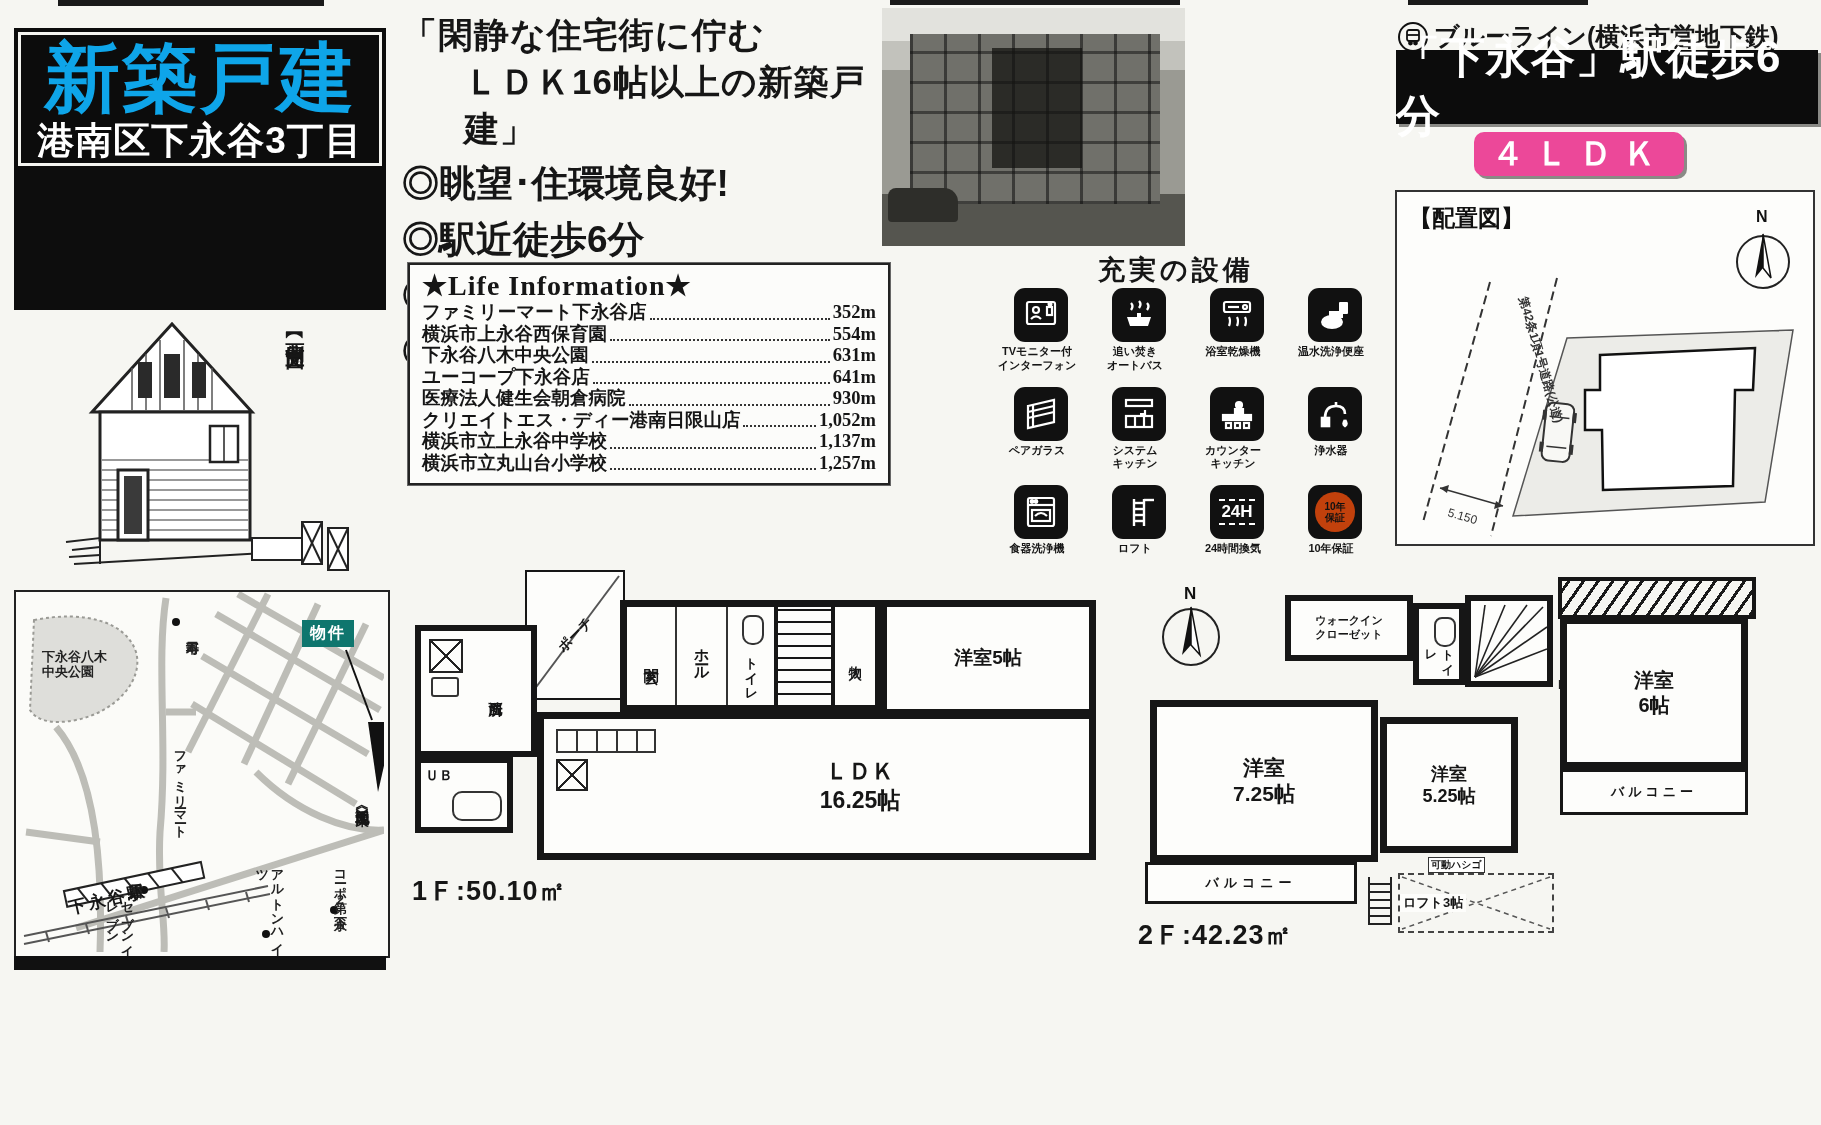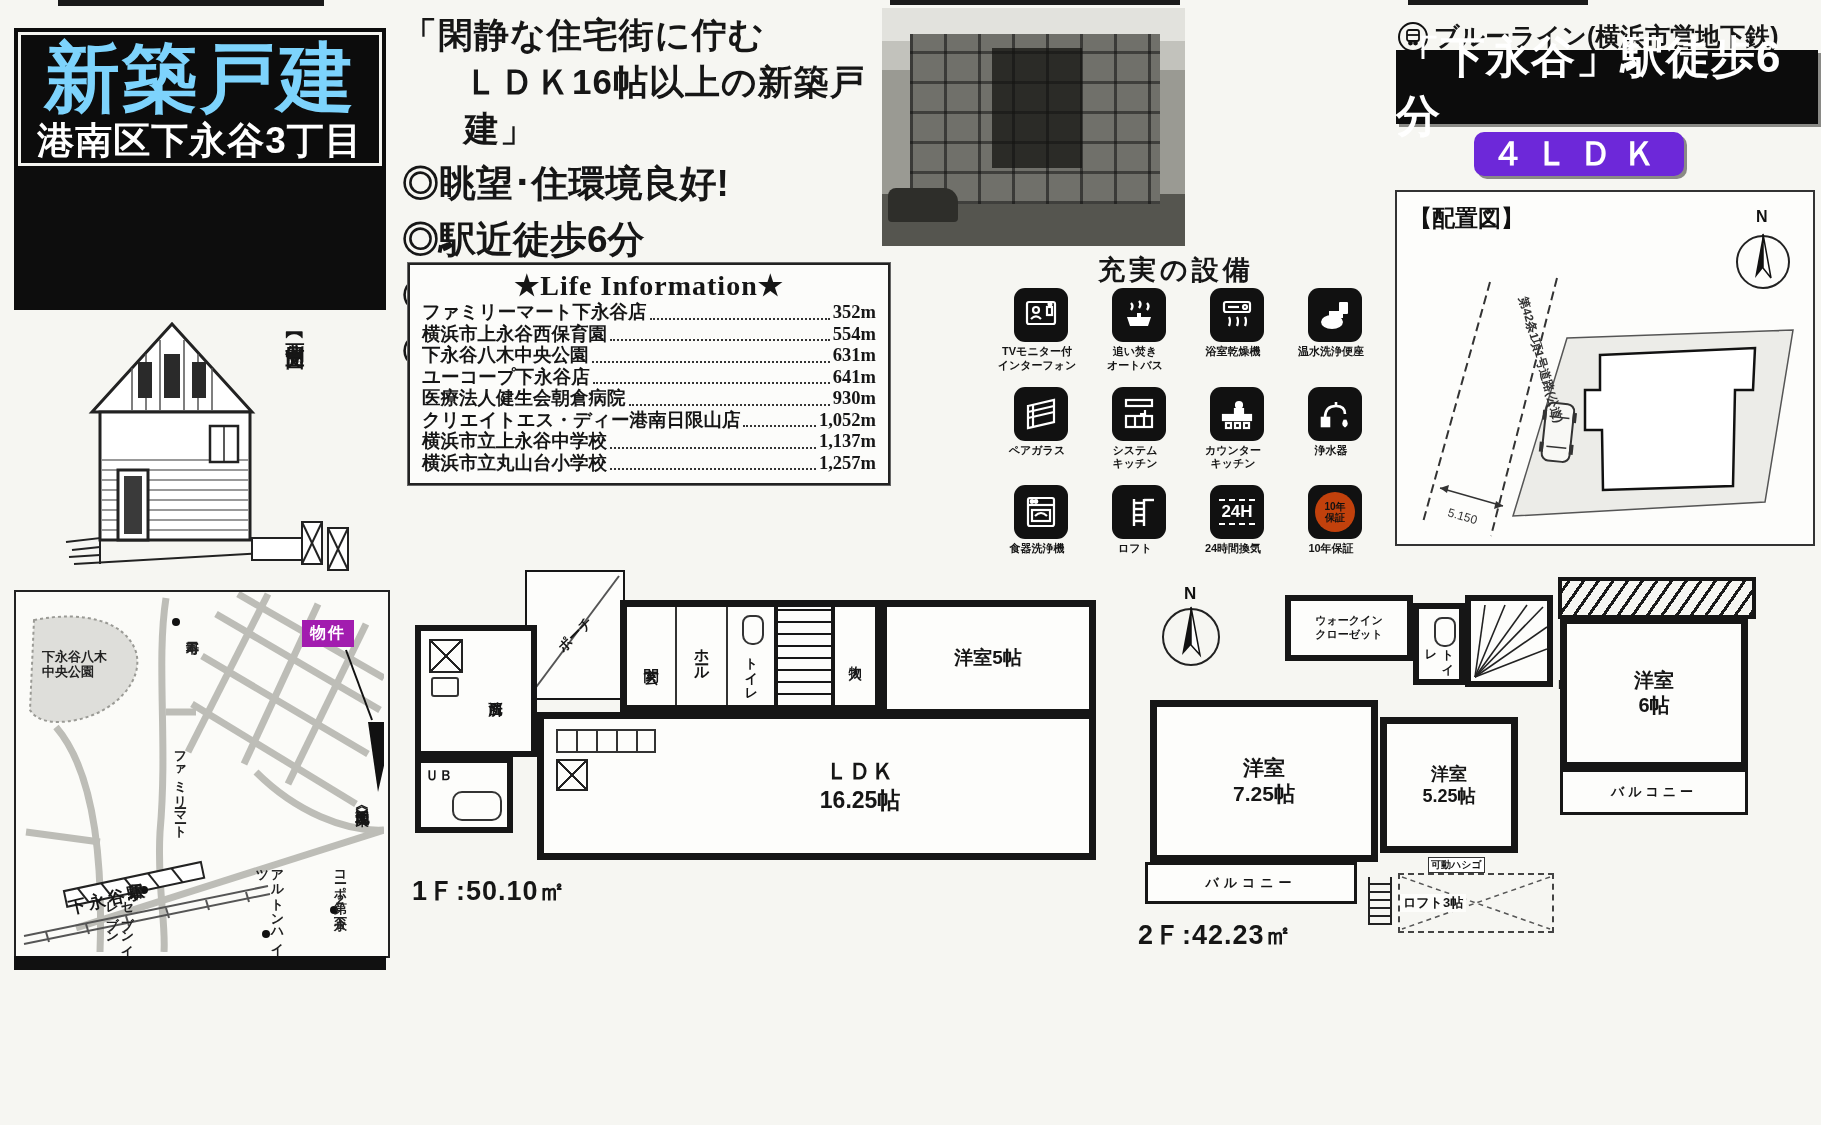--- a/index.html
+++ b/index.html
@@ -9,45 +9,45 @@
   .pre{white-space:pre-line;}
   .vtext{writing-mode:vertical-rl;text-orientation:upright;}
 
   
   .scanmark{background:#1a1a1a;}
 
   
   .banner{left:14px;top:28px;width:372px;height:142px;background:#0c0c0c;
           box-shadow:inset 0 0 0 4px #0c0c0c, inset 0 0 0 7px #f4f4f0;
           display:flex;flex-direction:column;align-items:center;justify-content:center;}
-  .banner .t1{color:#7dd3fc;font-weight:bold;font-size:76px;line-height:1;letter-spacing:2px;}
+  .banner .t1{color:#0ea5e9;font-weight:bold;font-size:76px;line-height:1;letter-spacing:2px;}
   .banner .t2{color:#fff;font-weight:bold;font-size:37px;line-height:1;margin-top:6px;letter-spacing:1px;}
   .blackband{left:14px;top:170px;width:372px;height:140px;background:#0d0d0d;}
   .elev{left:14px;top:310px;width:372px;height:278px;}
   .elev-label{left:282px;top:330px;font-size:19px;font-weight:bold;letter-spacing:2px;}
   .bottomstrip{left:14px;top:956px;width:372px;height:14px;background:#111;}
 
   
   .map{left:14px;top:590px;width:372px;height:364px;background:#fbfbf8;border:2px solid #222;}
   .map .lbl{position:absolute;font-size:13px;font-weight:bold;color:#222;line-height:1.15;}
-  .prop-badge{position:absolute;left:286px;top:28px;background:#a21caf;color:#fff;font-size:16px;
+  .prop-badge{position:absolute;left:286px;top:28px;background:#0f766e;color:#fff;font-size:16px;
               font-weight:bold;padding:3px 8px;letter-spacing:2px;}
   .guide{position:absolute;left:338px;top:208px;font-size:14px;font-weight:bold;}
   .station-lbl{position:absolute;left:52px;top:296px;font-size:17px;font-weight:bold;transform:rotate(-13deg);letter-spacing:3px;}
 
   
   .catch{left:402px;top:12px;width:500px;}
   .catch .l1{font-size:35px;font-weight:bold;letter-spacing:1px;}
   .catch .l2{font-size:35px;font-weight:bold;margin-left:62px;letter-spacing:1px;}
   .catch .b{font-size:37px;font-weight:bold;margin-top:6px;letter-spacing:0px;}
 
   
   .life{left:408px;top:263px;width:482px;height:222px;border:2px solid #222;box-shadow:0 0 0 1px #666;
         background:#fcfcfa;font-family:"Liberation Serif",serif;padding:4px 12px 0 12px;box-sizing:border-box;}
-  .life .title{text-align:center;font-size:28px;font-weight:bold;letter-spacing:1px;}
+  .life .title{font-size:28px;font-weight:bold;letter-spacing:1px;}
   .life .row{display:flex;align-items:flex-end;font-size:18.5px;font-weight:bold;line-height:21.5px;}
   .life .leader{flex:1;border-bottom:2px dotted #333;margin:0 3px 4px 3px;min-width:20px;}
   .life .dist{font-size:18.5px;}
 
   
   .photo{left:882px;top:8px;width:303px;height:238px;background:
      linear-gradient(#e2e2dd 0 14%, #c2c2bc 14% 26%, #9a9a93 26% 78%, #55554f 78% 100%);}
   .photo .bldg{position:absolute;left:28px;top:26px;width:250px;height:170px;background:#70706a;
      background-image:repeating-linear-gradient(90deg,rgba(15,15,15,.55) 0 3px,transparent 3px 34px),
                       repeating-linear-gradient(0deg,rgba(15,15,15,.5) 0 3px,transparent 3px 30px);}
@@ -63,21 +63,21 @@
   .h24{color:#fff;font-weight:bold;font-size:17px;letter-spacing:0;border-top:2px dashed #fff;border-bottom:2px dashed #fff;padding:1px 2px;}
   .y10{width:40px;height:40px;background:#c2410c;border-radius:50%;display:flex;align-items:center;justify-content:center;
        font-size:10px;font-weight:bold;color:#111;text-align:center;line-height:1.1;}
 
   
   .access-line{left:1398px;top:20px;font-size:25px;font-weight:bold;display:flex;align-items:center;gap:6px;}
   .train{width:26px;height:26px;border:2px solid #111;border-radius:50%;display:flex;align-items:center;justify-content:center;}
   .st-banner{left:1396px;top:50px;width:422px;height:74px;background:#0c0c0c;color:#fff;display:flex;
              align-items:center;justify-content:center;font-size:44px;font-weight:bold;letter-spacing:1px;
              box-shadow:3px 3px 0 #8a8a86;}
-  .ldk-badge{left:1474px;top:132px;width:210px;height:44px;background:#6d28d9;border-radius:10px;color:#fff;
+  .ldk-badge{left:1474px;top:132px;width:210px;height:44px;background:#ec4899;border-radius:10px;color:#fff;
              display:flex;align-items:center;justify-content:center;font-size:34px;font-weight:bold;letter-spacing:10px;
              box-shadow:3px 3px 0 #8a8a86;}
 
   
   .plan{position:absolute;}
   .room{position:absolute;border:7px solid #161616;background:#fdfdfb;box-sizing:border-box;
         display:flex;align-items:center;justify-content:center;}
   .room .rl{font-size:19px;font-weight:bold;text-align:center;line-height:1.25;}
   .thin{border-width:3px;}
   .stairs-v{background:repeating-linear-gradient(0deg,#fdfdfb 0 10px,#161616 10px 12px);}

